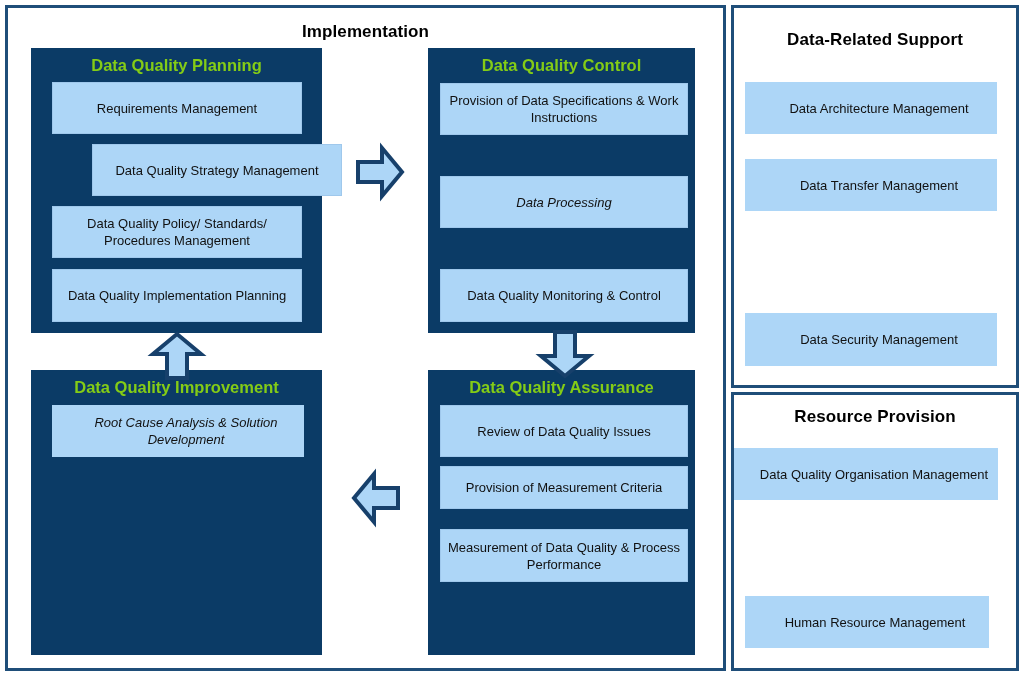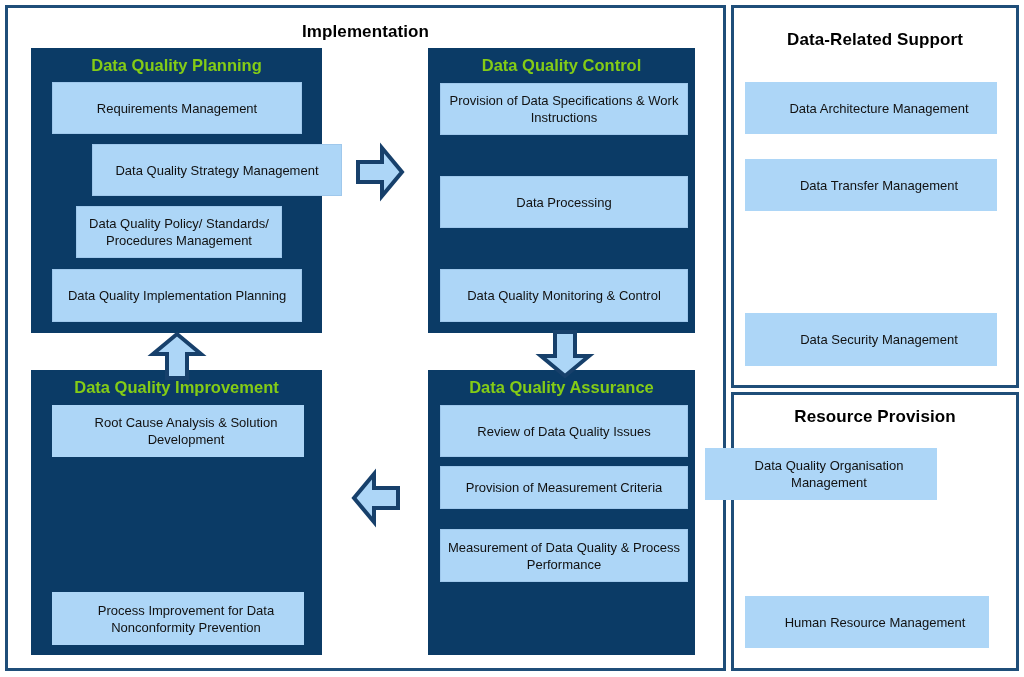--- a/index.html
+++ b/index.html
@@ -89,35 +89,34 @@
 
   <div class="region" style="left:5px; top:5px; width:721px; height:666px;">
     <div class="region-title" style="top:14px;">Implementation</div>
   </div>
 
   <div class="panel" style="left:31px; top:48px; width:291px; height:285px;">
     <div class="panel-title">Data Quality Planning</div>
   </div>
   <div class="box" style="left:52px; top:82px; width:250px; height:52px;">Requirements Management</div>
   <div class="box" style="left:52px; top:144px; width:250px; height:52px;margin-left:40px;">Data Quality Strategy Management</div>
-  <div class="box" style="left:52px; top:206px; width:206px; height:52px;margin-left:24px;">Data Quality Policy/ Standards/ Procedures Management</div>
+  <div class="box" style="left:52px; top:206px; width:250px; height:52px;">Data Quality Policy/ Standards/ Procedures Management</div>
   <div class="box" style="left:52px; top:269px; width:250px; height:53px;">Data Quality Implementation Planning</div>
 
   <div class="panel" style="left:428px; top:48px; width:267px; height:285px;">
     <div class="panel-title">Data Quality Control</div>
   </div>
   <div class="box" style="left:440px; top:83px; width:248px; height:52px;">Provision of Data Specifications &amp; Work Instructions</div>
-  <div class="box" style="left:440px; top:176px; width:248px; height:52px;">Data Processing</div>
+  <div class="box" style="left:440px; top:176px; width:248px; height:52px;font-style:italic;">Data Processing</div>
   <div class="box" style="left:440px; top:269px; width:248px; height:53px;">Data Quality Monitoring &amp; Control</div>
 
   <div class="panel" style="left:31px; top:370px; width:291px; height:285px;">
     <div class="panel-title">Data Quality Improvement</div>
   </div>
-  <div class="box plain" style="left:52px; top:405px; width:252px; height:52px;">Root Cause Analysis &amp; Solution Development</div>
-  <div class="box plain" style="left:52px; top:592px; width:252px; height:53px;">Process Improvement for Data Nonconformity Prevention</div>
+  <div class="box plain" style="left:52px; top:405px; width:252px; height:52px;font-style:italic;">Root Cause Analysis &amp; Solution Development</div>
 
   <div class="panel" style="left:428px; top:370px; width:267px; height:285px;">
     <div class="panel-title">Data Quality Assurance</div>
   </div>
   <div class="box" style="left:440px; top:405px; width:248px; height:52px;">Review of Data Quality Issues</div>
   <div class="box" style="left:440px; top:466px; width:248px; height:43px;">Provision of Measurement Criteria</div>
   <div class="box" style="left:440px; top:529px; width:248px; height:53px;">Measurement of Data Quality &amp; Process Performance</div>
 
   <div class="arrow" style="left:354px; top:142px; width:52px; height:60px;">
     <svg width="52" height="60" viewBox="0 0 52 60">
@@ -146,16 +145,16 @@
   <div class="region" style="left:731px; top:5px; width:288px; height:383px;">
     <div class="region-title" style="top:22px;">Data-Related Support</div>
   </div>
   <div class="box plain" style="left:745px; top:82px; width:252px; height:52px;">Data Architecture Management</div>
   <div class="box plain" style="left:745px; top:159px; width:252px; height:52px;">Data Transfer Management</div>
   <div class="box plain" style="left:745px; top:313px; width:252px; height:53px;">Data Security Management</div>
 
   <div class="region" style="left:731px; top:392px; width:288px; height:279px;">
     <div class="region-title" style="top:12px;">Resource Provision</div>
   </div>
-  <div class="box plain" style="left:705px; top:448px; width:232px; height:52px;">Data Quality Organisation Management</div>
+  <div class="box plain" style="left:734px; top:448px; width:264px; height:52px;">Data Quality Organisation Management</div>
   <div class="box plain" style="left:745px; top:596px; width:244px; height:52px;">Human Resource Management</div>
 
 </div>
 
 </body></html>

